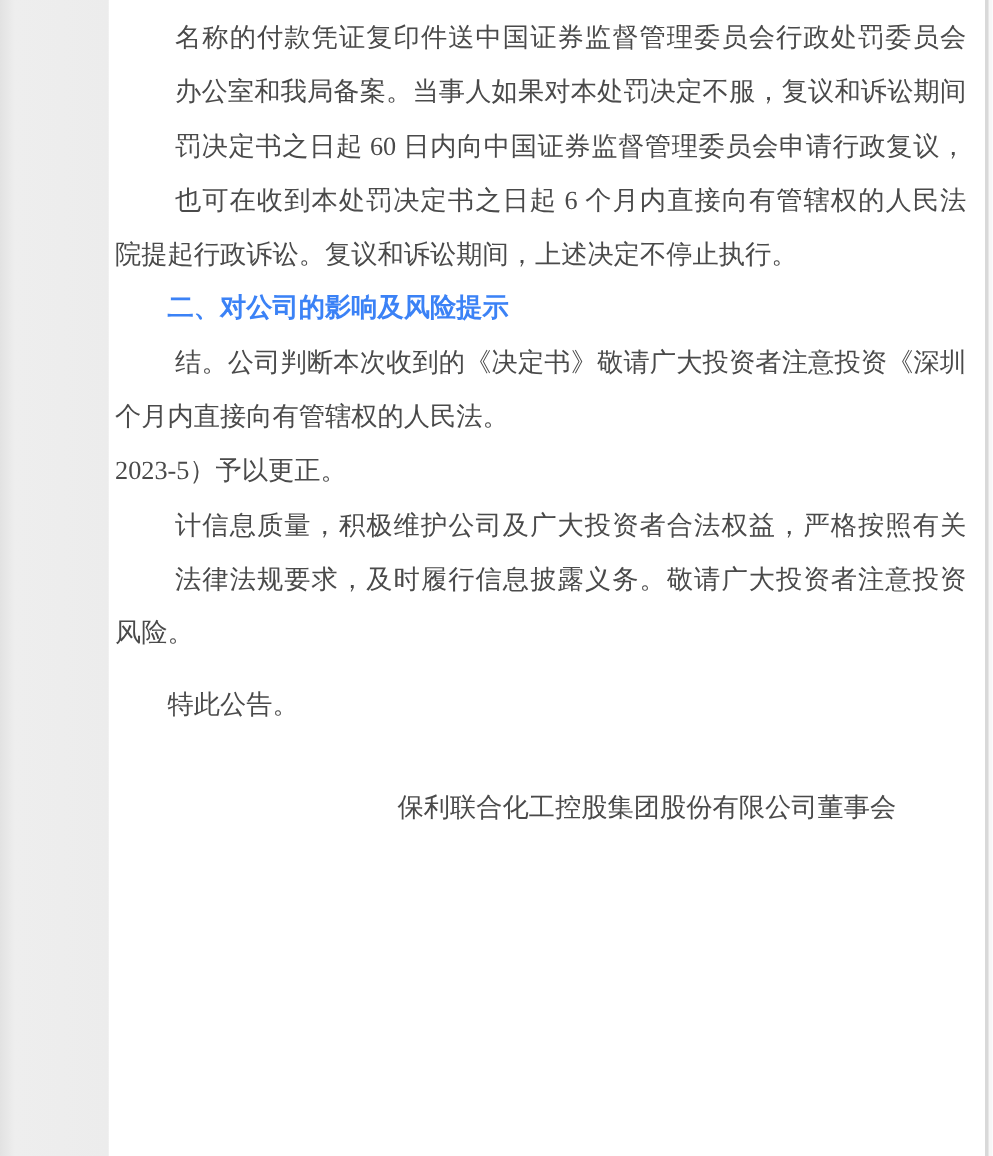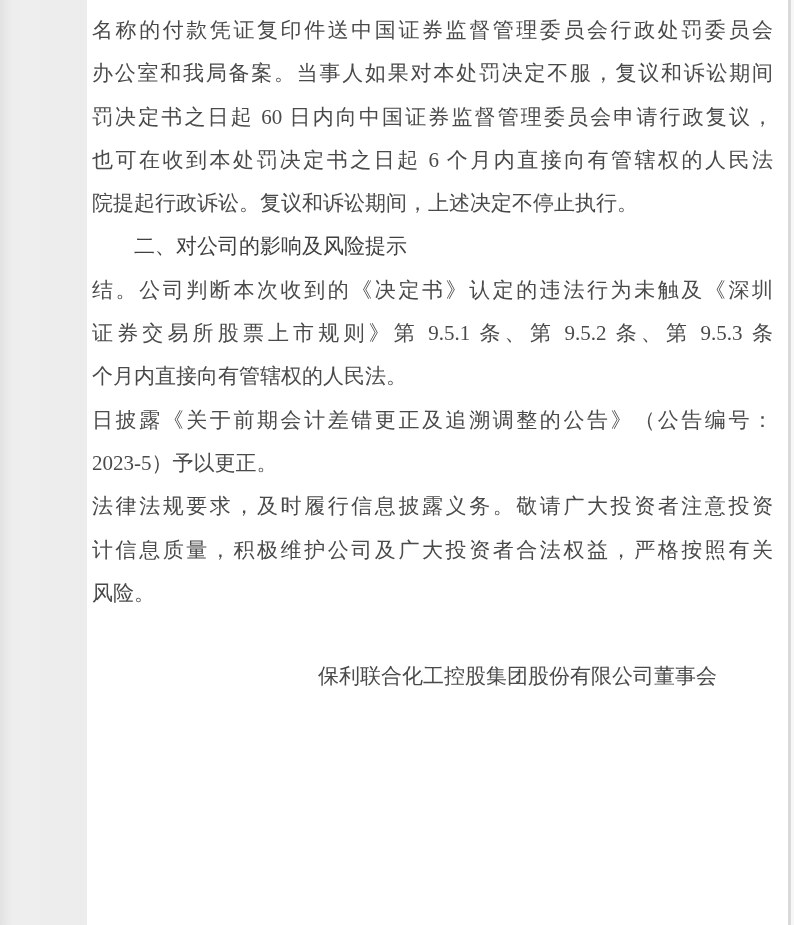--- a/index.html
+++ b/index.html
@@ -39,27 +39,28 @@
     font-size: 21px;
     color: #4a4a4a;
   }
   .line {
     height: 43.3px;
     line-height: 43.3px;
   }
   .j {
     text-align: justify;
     text-align-last: justify;
+    margin-left: 48px;
   }
   .ind {
     text-indent: 2em;
   }
   .heading {
-    font-weight: normal;
-    color: #404040;
+    font-weight: bold;
+    color: #3b82f6;
   }
   .closing {
     margin-top: 13px;
   }
   .signature {
     margin-top: 40px;
     text-align: right;
     padding-right: 56px;
   }
 </style>
@@ -70,22 +71,21 @@
 <div class="right-rule"></div>
 <div class="right-margin"></div>
 
 <div class="doc">
   <div class="line j">名称的付款凭证复印件送中国证券监督管理委员会行政处罚委员会</div>
   <div class="line j">办公室和我局备案。当事人如果对本处罚决定不服，复议和诉讼期间</div>
   <div class="line j">罚决定书之日起 60 日内向中国证券监督管理委员会申请行政复议，</div>
   <div class="line j">也可在收到本处罚决定书之日起 6 个月内直接向有管辖权的人民法</div>
   <div class="line">院提起行政诉讼。复议和诉讼期间，上述决定不停止执行。</div>
   <div class="line ind heading">二、对公司的影响及风险提示</div>
-  <div class="line j">结。公司判断本次收到的《决定书》认定的违法行为未触及《深圳</div>
-  <div class="line j">证券交易所股票上市规则》第 9.5.1 条、第 9.5.2 条、第 9.5.3 条</div>
+  <div class="line j">结。公司判断本次收到的《决定书》敬请广大投资者注意投资《深圳</div>
   <div class="line">个月内直接向有管辖权的人民法。</div>
-  <div class="line j">日披露《关于前期会计差错更正及追溯调整的公告》（公告编号：</div>
   <div class="line">2023-5）予以更正。</div>
+  <div class="line j">计信息质量，积极维护公司及广大投资者合法权益，严格按照有关</div>
   <div class="line j">法律法规要求，及时履行信息披露义务。敬请广大投资者注意投资</div>
-  <div class="line j">计信息质量，积极维护公司及广大投资者合法权益，严格按照有关</div>
   <div class="line">风险。</div>
+  <div class="line ind closing">特此公告。</div>
   <div class="line signature">保利联合化工控股集团股份有限公司董事会</div>
 </div>
 
 </body></html>

